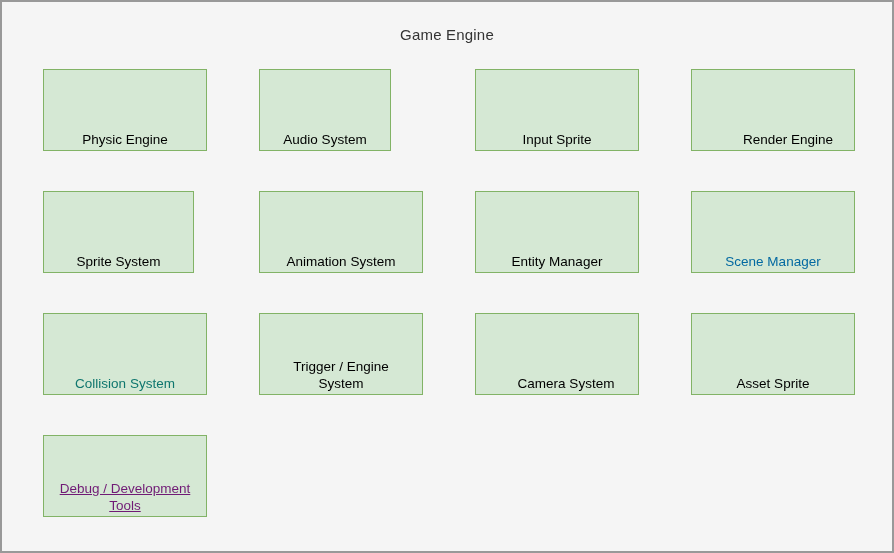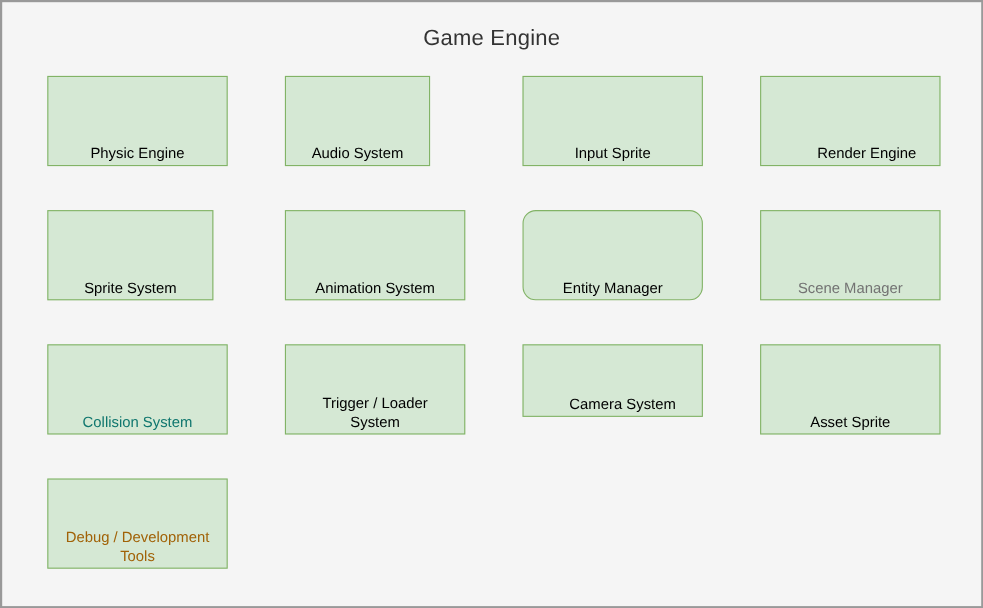--- a/index.html
+++ b/index.html
@@ -19,21 +19,21 @@
     background: #f5f5f5;
     border: 2px solid #999999;
     overflow: hidden;
   }
   #diagram-title {
     position: absolute;
     left: 0;
     right: 0;
     top: 19px;
     text-align: center;
-    font-size: 20px;
+    font-size: 15px;
     line-height: 28px;
     color: #333333;
     font-family: "Liberation Sans", sans-serif;
     letter-spacing: 0.2px;
     white-space: nowrap;
   }
   .node {
     position: absolute;
     box-sizing: border-box;
     background: #d5e8d4;
@@ -71,38 +71,38 @@
       </div>
       <div class="node" style="left: 689px; top: 67px; width: 164px; height: 82px; background: rgb(213, 232, 212); border-color: rgb(130, 179, 102); padding-left: 36px;">
         <span class="node-label" style="color: rgb(0, 0, 0);">Render Engine</span>
       </div>
       <div class="node" style="left: 41px; top: 189px; width: 151px; height: 82px; background: rgb(213, 232, 212); border-color: rgb(130, 179, 102);">
         <span class="node-label" style="color: rgb(0, 0, 0);">Sprite System</span>
       </div>
       <div class="node" style="left: 257px; top: 189px; width: 164px; height: 82px; background: rgb(213, 232, 212); border-color: rgb(130, 179, 102);">
         <span class="node-label" style="color: rgb(0, 0, 0);">Animation System</span>
       </div>
-      <div class="node" style="left: 473px; top: 189px; width: 164px; height: 82px; background: rgb(213, 232, 212); border-color: rgb(130, 179, 102); border-radius: 12px;">
+      <div class="node" style="left: 473px; top: 189px; width: 164px; height: 82px; background: rgb(213, 232, 212); border-color: rgb(130, 179, 102);">
         <span class="node-label" style="color: rgb(0, 0, 0);">Entity Manager</span>
       </div>
       <div class="node" style="left: 689px; top: 189px; width: 164px; height: 82px; background: rgb(213, 232, 212); border-color: rgb(130, 179, 102);">
-        <span class="node-label" style="color: #737373;">Scene Manager</span>
+        <span class="node-label" style="color: #0369a1;">Scene Manager</span>
       </div>
       <div class="node" style="left: 41px; top: 311px; width: 164px; height: 82px; background: rgb(213, 232, 212); border-color: rgb(130, 179, 102);">
         <span class="node-label" style="color: #0f766e; margin-top: 16px;">Collision System</span>
       </div>
       <div class="node" style="left: 257px; top: 311px; width: 164px; height: 82px; background: rgb(213, 232, 212); border-color: rgb(130, 179, 102);">
-        <span class="node-label" style="color: rgb(0, 0, 0);">Trigger / Loader
+        <span class="node-label" style="color: rgb(0, 0, 0);">Trigger / Engine
 System</span>
       </div>
-      <div class="node" style="left: 473px; top: 311px; width: 164px; height: 66px; background: rgb(213, 232, 212); border-color: rgb(130, 179, 102); padding-left: 24px;">
+      <div class="node" style="left: 473px; top: 311px; width: 164px; height: 82px; background: rgb(213, 232, 212); border-color: rgb(130, 179, 102); padding-left: 24px;">
         <span class="node-label" style="color: rgb(0, 0, 0);">Camera System</span>
       </div>
       <div class="node" style="left: 689px; top: 311px; width: 164px; height: 82px; background: rgb(213, 232, 212); border-color: rgb(130, 179, 102);">
         <span class="node-label" style="color: rgb(0, 0, 0);">Asset Sprite</span>
       </div>
       <div class="node" style="left: 41px; top: 433px; width: 164px; height: 82px; background: rgb(213, 232, 212); border-color: rgb(130, 179, 102);">
-        <span class="node-label" style="color: #a16207;">Debug / Development
+        <span class="node-label" style="color: #701a75; text-decoration: underline;">Debug / Development
 Tools</span>
       </div>
     </div>
 
 </div>
 
 </body></html>

